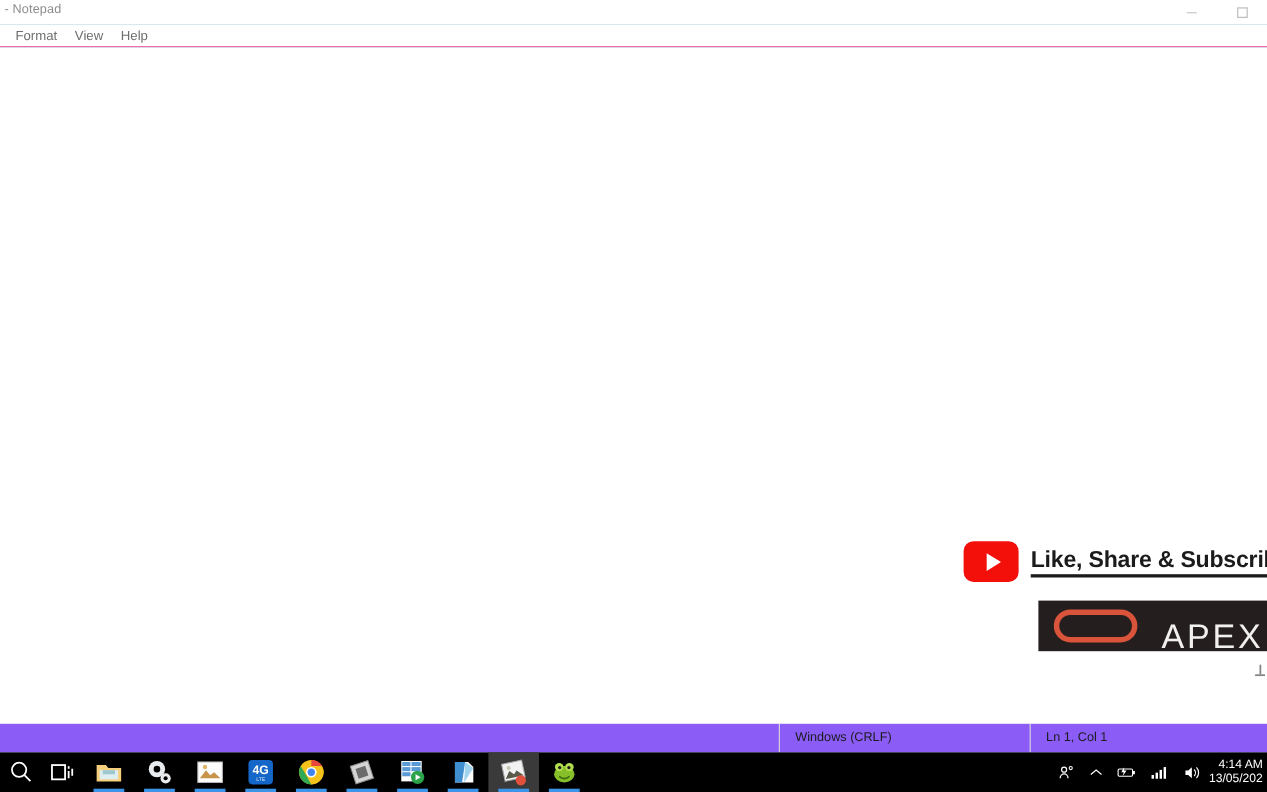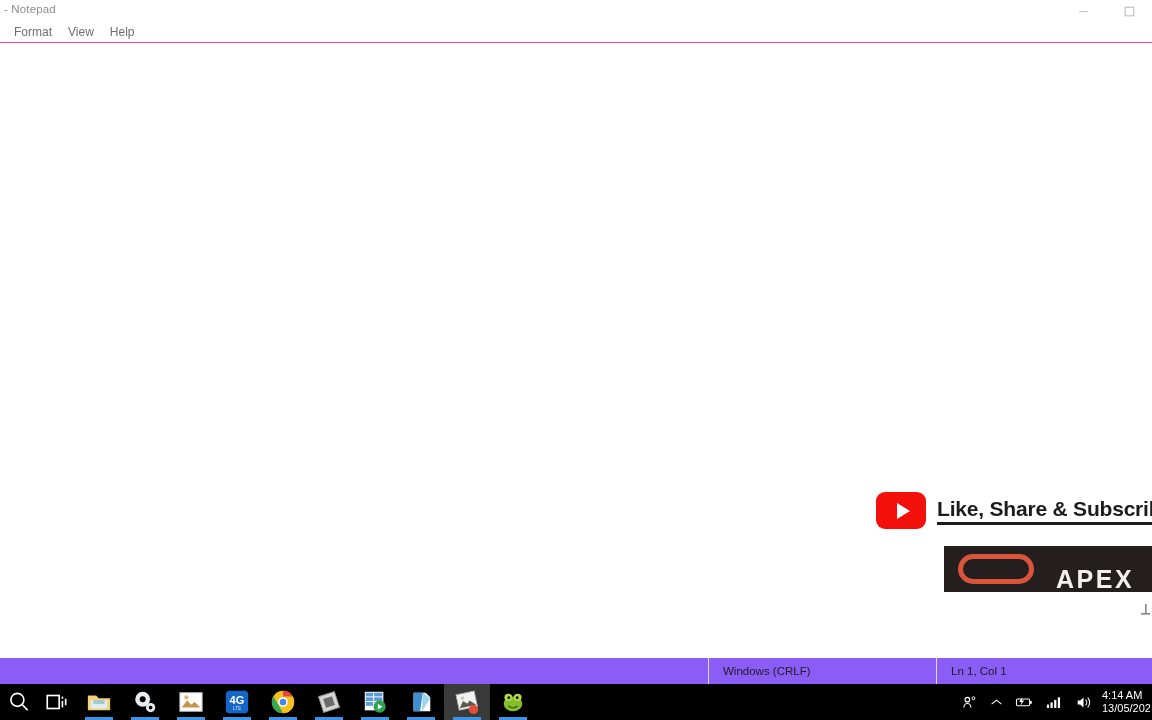--- a/index.html
+++ b/index.html
@@ -170,22 +170,22 @@
     margin-left: 14px;
     width: 76px;
     height: 30px;
     border: 5px solid #d9543a;
     border-radius: 15px;
     box-sizing: border-box;
     flex: 0 0 auto;
   }
   .wm-apex {
     margin-left: 22px;
-    font-size: 25px;
-    font-weight: bold;
+    font-size: 31px;
+    font-weight: normal;
     color: #f2f0ee;
     letter-spacing: 2.5px;
     white-space: nowrap;
     margin-top: 20px;
   }
 
   
   .np-statusbar {
     position: absolute;
     left: 0;
@@ -263,21 +263,21 @@
     height: 36px;
     display: flex;
     align-items: center;
     justify-content: center;
     padding: 0 6px;
   }
   .tray-clock {
     display: flex;
     flex-direction: column;
     justify-content: center;
-    align-items: flex-start;
+    align-items: flex-end;
     height: 36px;
     padding-left: 4px;
     padding-right: 2px;
     color: #ffffff;
     font-size: 11px;
     line-height: 13px;
     white-space: nowrap;
     overflow: hidden;
     width: 46px;
   }

